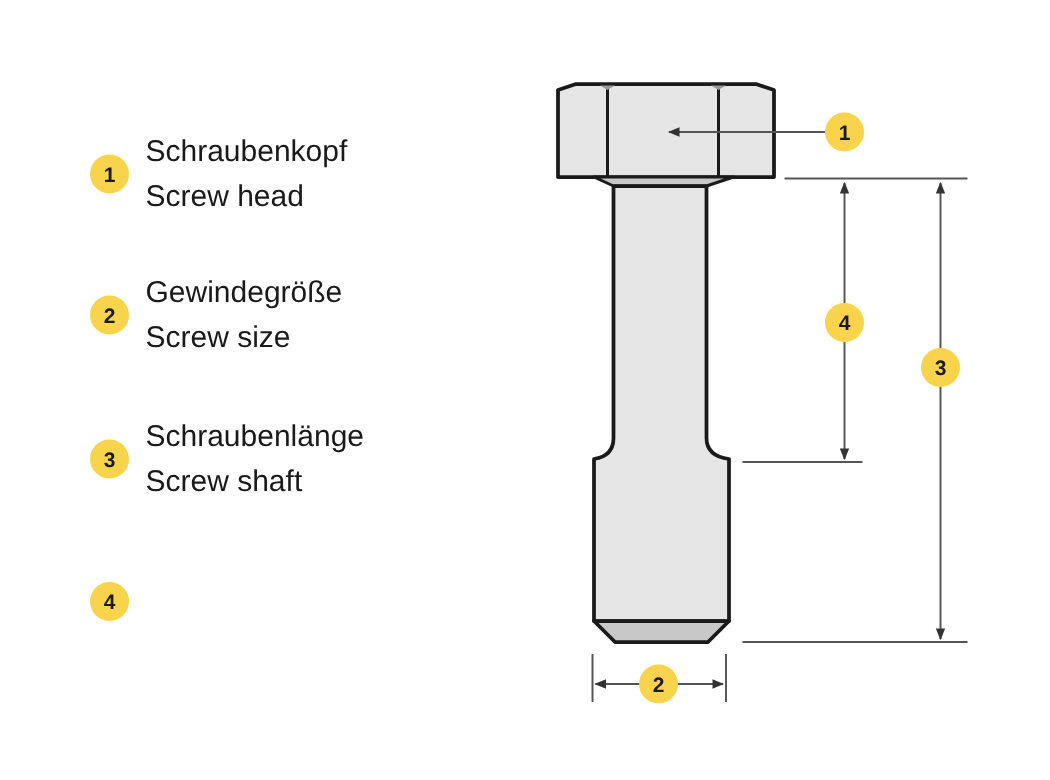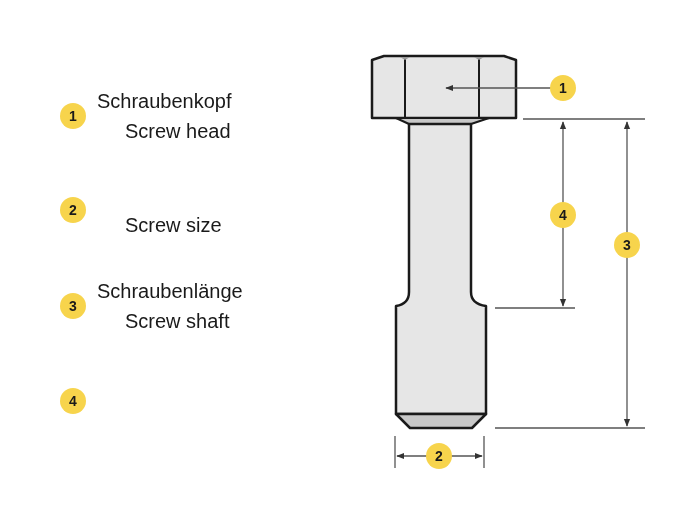--- a/index.html
+++ b/index.html
@@ -6,34 +6,35 @@
   body { width: 700px; height: 520px; position: relative; overflow: hidden;
          font-family: "Liberation Sans", sans-serif; color: #1a1a1a; }
   .legend-item { position: absolute; left: 60px; width: 320px; height: 70px; }
   .badge { position: absolute; width: 26px; height: 26px; border-radius: 50%;
            background: #f7d44c; color: #1a1a1a; font-size: 14px; font-weight: bold;
            display: flex; align-items: center; justify-content: center;
            font-family: "Liberation Sans", sans-serif; }
   .legend-item .badge { left: 0; top: 19px; }
   .legend-de, .legend-en { position: absolute; left: 37px; font-size: 20px; white-space: nowrap; }
   .legend-de { top: 6px; }
-  .legend-en { top: 36px; margin-left: 28px; }
+  .legend-en { top: 36px; }
   svg.diagram { position: absolute; left: 0; top: 0; }
   .d-badge { position: absolute; }
 </style>
 </head>
 <body>
 
 <div class="legend-item" style="top:84px;">
   <div class="badge">1</div>
   <div class="legend-de">Schraubenkopf</div>
   <div class="legend-en">Screw head</div>
 </div>
 <div class="legend-item" style="top:178px;">
   <div class="badge">2</div>
+  <div class="legend-de">Gewindegröße</div>
   <div class="legend-en">Screw size</div>
 </div>
 <div class="legend-item" style="top:274px;">
   <div class="badge">3</div>
   <div class="legend-de">Schraubenlänge</div>
   <div class="legend-en">Screw shaft</div>
 </div>
 <div class="legend-item" style="top:369px;">
   <div class="badge">4</div>
 </div>

